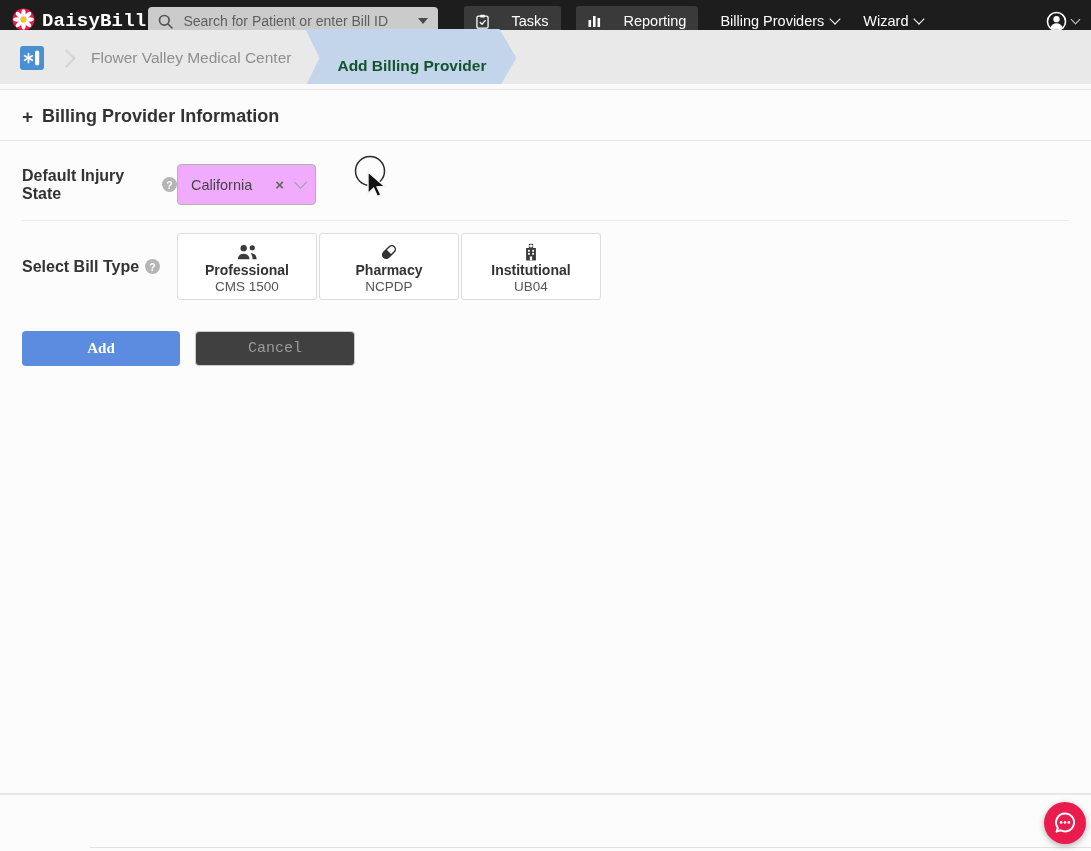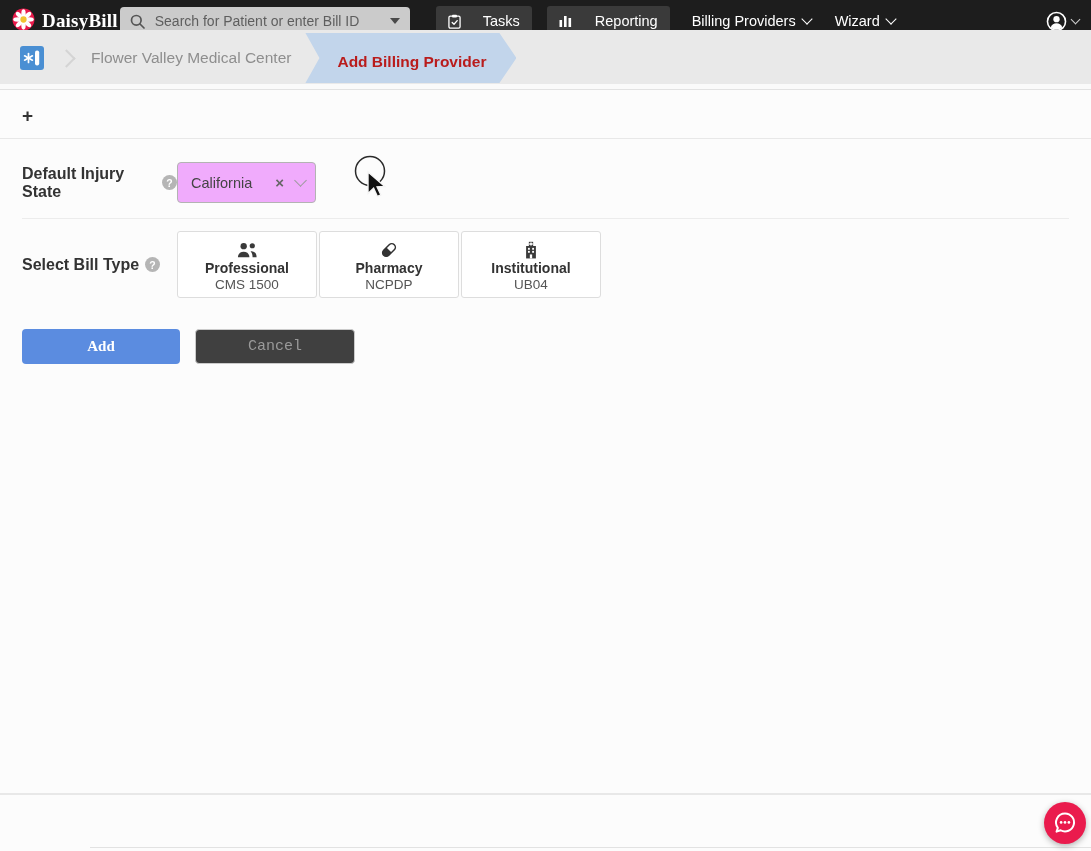--- a/index.html
+++ b/index.html
@@ -2,36 +2,36 @@
 <html><head>
 <meta charset="utf-8">
 <style>
   html,body{margin:0;padding:0;}
   body{font-family:"Liberation Sans",sans-serif;background:#ffffff;}
   .screen{position:relative;width:1091px;height:851px;background:#fcfcfc;overflow:hidden;}
 
   
   .topnav{position:absolute;top:0;left:0;right:0;height:42px;background:#1d1d1d;display:flex;align-items:center;padding:0 12px;box-sizing:border-box;}
   .logo{display:flex;align-items:center;gap:7px;cursor:pointer;}
-  .logo-text{color:#fff;font-family:Liberation Serif, serif;font-size:19px;font-weight:bold;letter-spacing:.2px;}
+  .logo-text{color:#fff;font-family:Liberation Mono, monospace;font-size:19px;font-weight:bold;letter-spacing:.2px;}
   .searchbox{position:relative;margin-left:2px;width:290px;height:28px;background:#cbcbcb;border-radius:4px;display:flex;align-items:center;padding:0 10px;box-sizing:border-box;gap:8px;}
   .searchbox input{flex:1;border:none;background:transparent;outline:none;font-size:14px;color:#444;font-family:"Liberation Sans",sans-serif;}
   .searchbox input::placeholder{color:#5e5e5e;opacity:1;}
   .search-caret{width:0;height:0;border-left:5px solid transparent;border-right:5px solid transparent;border-top:6px solid #4a4a4a;}
   .nav-btn{display:flex;align-items:center;gap:22px;background:#3a3a3a;border:none;border-radius:3px;color:#fff;font-size:14.5px;font-family:"Liberation Sans",sans-serif;padding:7px 12px;cursor:pointer;}
   .nav-item{display:flex;align-items:center;gap:7px;color:#fff;font-size:14.5px;cursor:pointer;}
   .chev{width:7px;height:7px;border-right:1.6px solid currentColor;border-bottom:1.6px solid currentColor;transform:rotate(45deg);margin-top:-4px;display:inline-block;}
   .user{display:flex;align-items:center;gap:5px;color:#cfcfcf;margin-left:auto;cursor:pointer;}
 
   
   .breadcrumb{position:absolute;top:30px;left:0;right:0;height:56px;background:#e9e9e9;display:flex;align-items:center;padding-left:20px;box-sizing:border-box;}
   .bc-gap{position:absolute;top:84px;left:0;right:0;height:5px;background:#fafafa;border-bottom:1px solid #e2e2e2;}
   .bc-sep{width:11px;height:11px;border-top:2px solid #d4d4d4;border-right:2px solid #d4d4d4;transform:rotate(45deg);margin:0 18px 0 16px;}
   .bc-item{color:#8e8e8e;font-size:15.5px;text-decoration:none;cursor:pointer;}
-  .bc-active{margin-left:14px;height:42px;display:flex;align-items:center;background:#c2d5eb;color:#b91c1c;font-size:15.5px;font-weight:bold;padding:8px 30px 0 32px;clip-path:polygon(0 0,calc(100% - 17px) 0,100% 50%,calc(100% - 17px) 100%,0 100%,14px 50%);}
+  .bc-active{margin-left:14px;height:42px;display:flex;align-items:center;background:#c2d5eb;color:#14532d;font-size:15.5px;font-weight:bold;padding:16px 30px 0 32px;clip-path:polygon(0 0,calc(100% - 17px) 0,100% 50%,calc(100% - 17px) 100%,0 100%,14px 50%);}
 
   
   main{position:absolute;top:90px;left:0;right:0;}
   .section-header{padding:16px 0 13px 22px;border-bottom:1px solid #e8e8e8;display:flex;align-items:center;gap:9px;}
   .section-title{font-size:18px;font-weight:bold;color:#333;margin:0;}
   .plus-glyph{font-size:19px;font-weight:bold;color:#333;line-height:1;}
   .content{padding:0 22px;}
   .form-row{display:flex;align-items:center;}
   .row-injury{margin-top:23px;}
   .row-billtype{margin-top:15px;padding-top:12px;border-top:1px solid #ececec;}
@@ -151,20 +151,21 @@
     </span>
     <span class="bc-sep"></span>
     <a class="bc-item">Flower Valley Medical Center</a>
     <div class="bc-active">Add Billing Provider</div>
   </nav>
   <div class="bc-gap"></div>
 
   <main>
     <div class="section-header">
       <span class="plus-glyph">+</span>
+      <h1 class="section-title">Billing Provider Information</h1>
     </div>
 
     <div class="content">
 
       <div class="form-row row-injury">
         <div class="field-label">
           <span>Default Injury State</span>
           <span class="help">?</span>
         </div>
         <div class="select">

